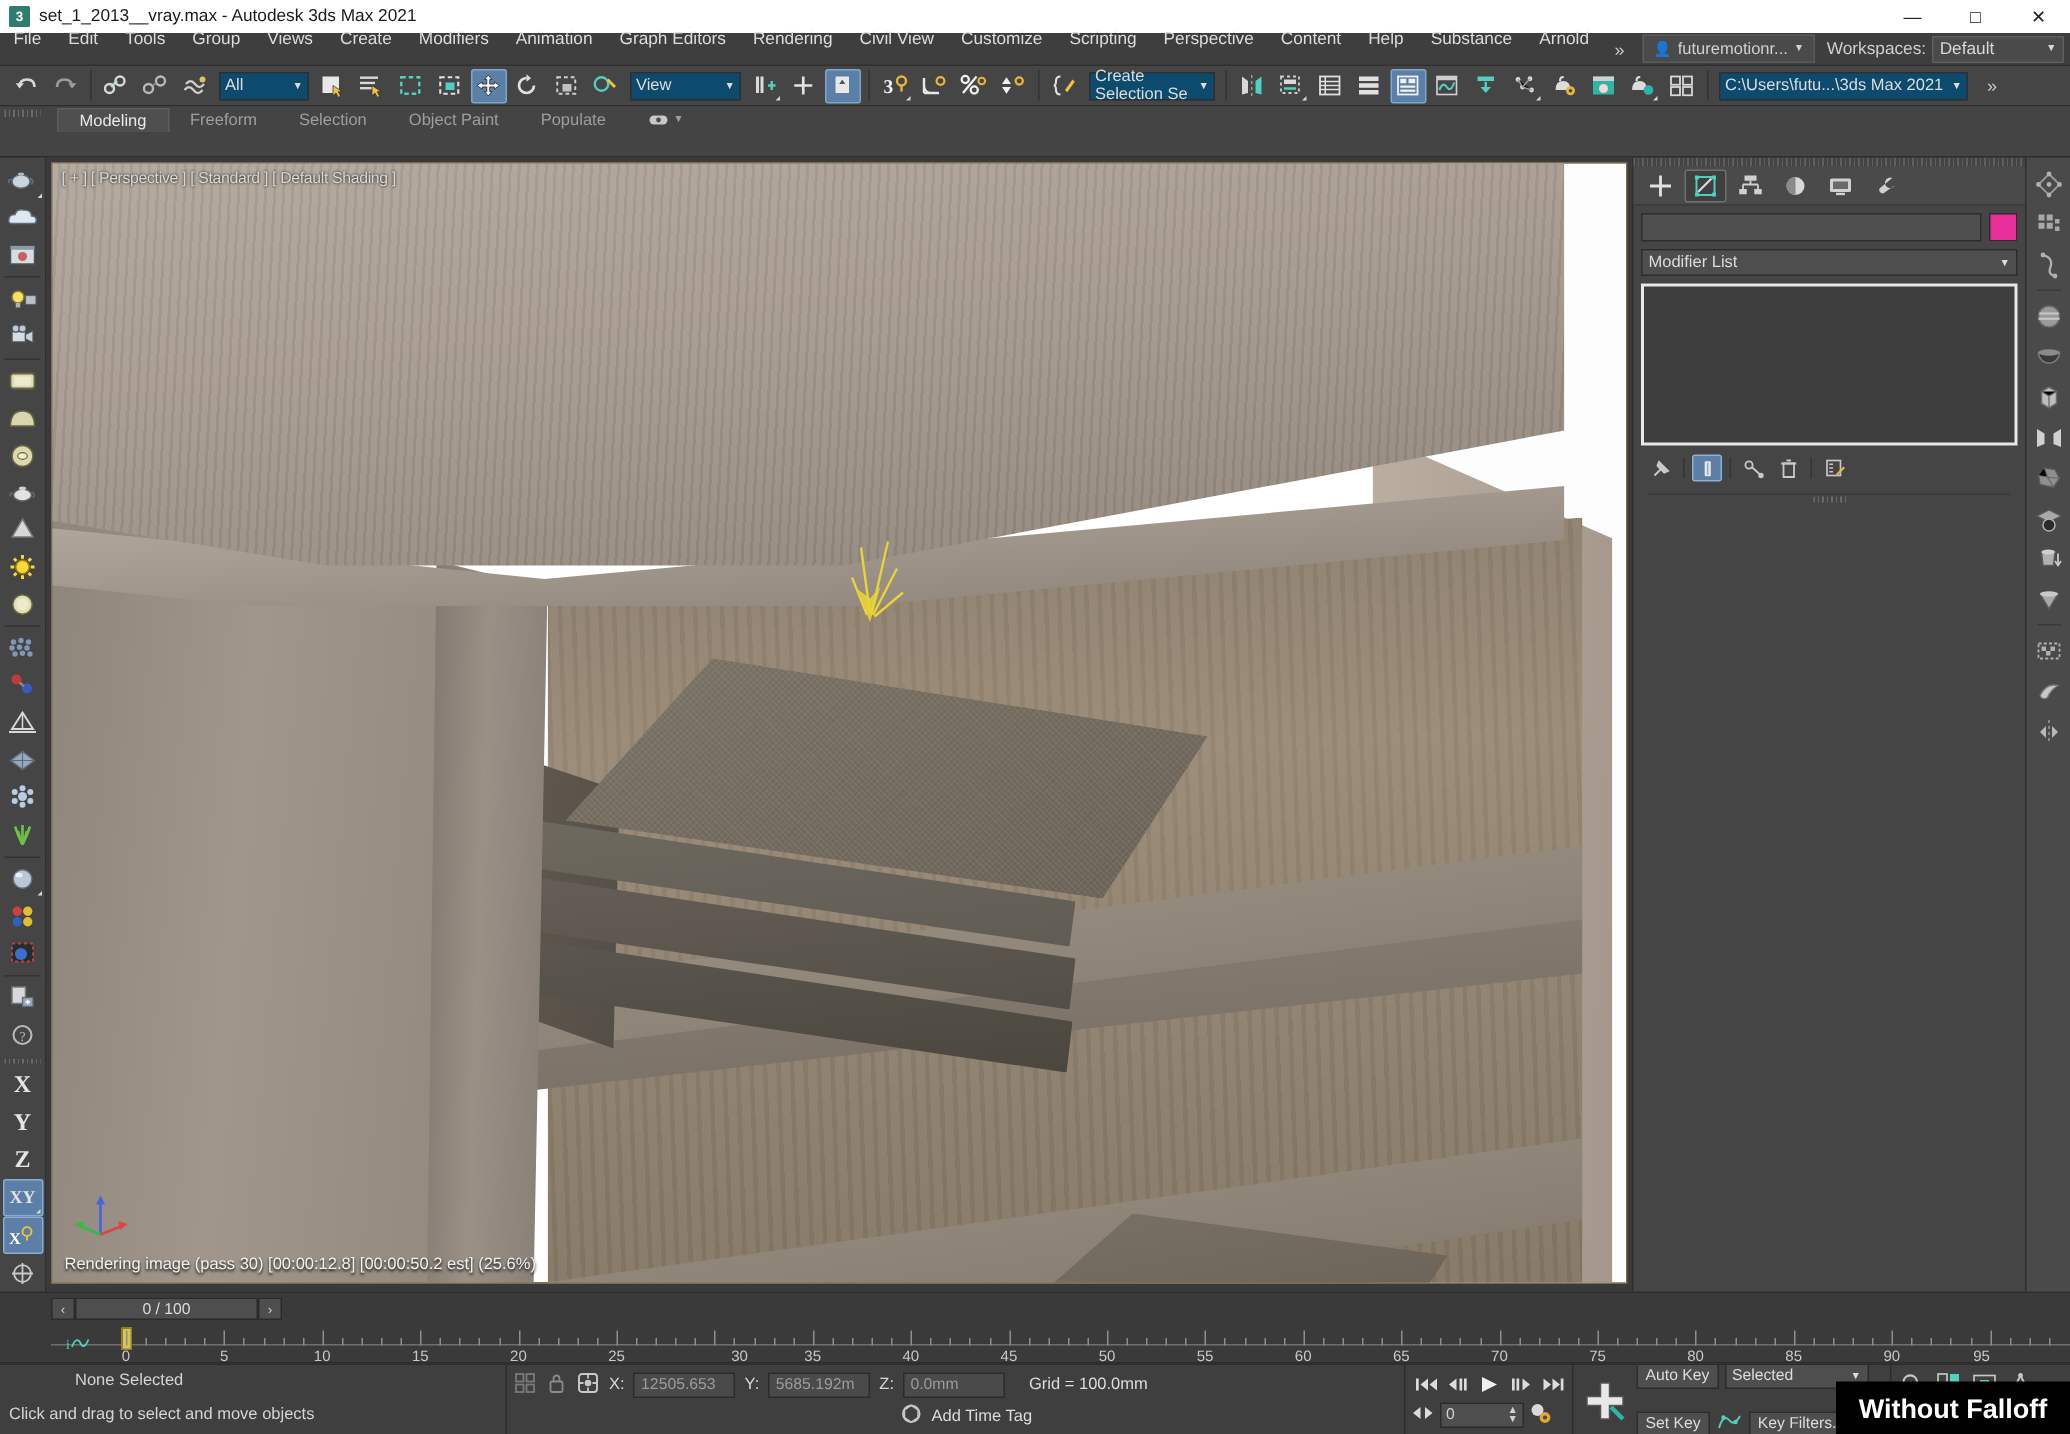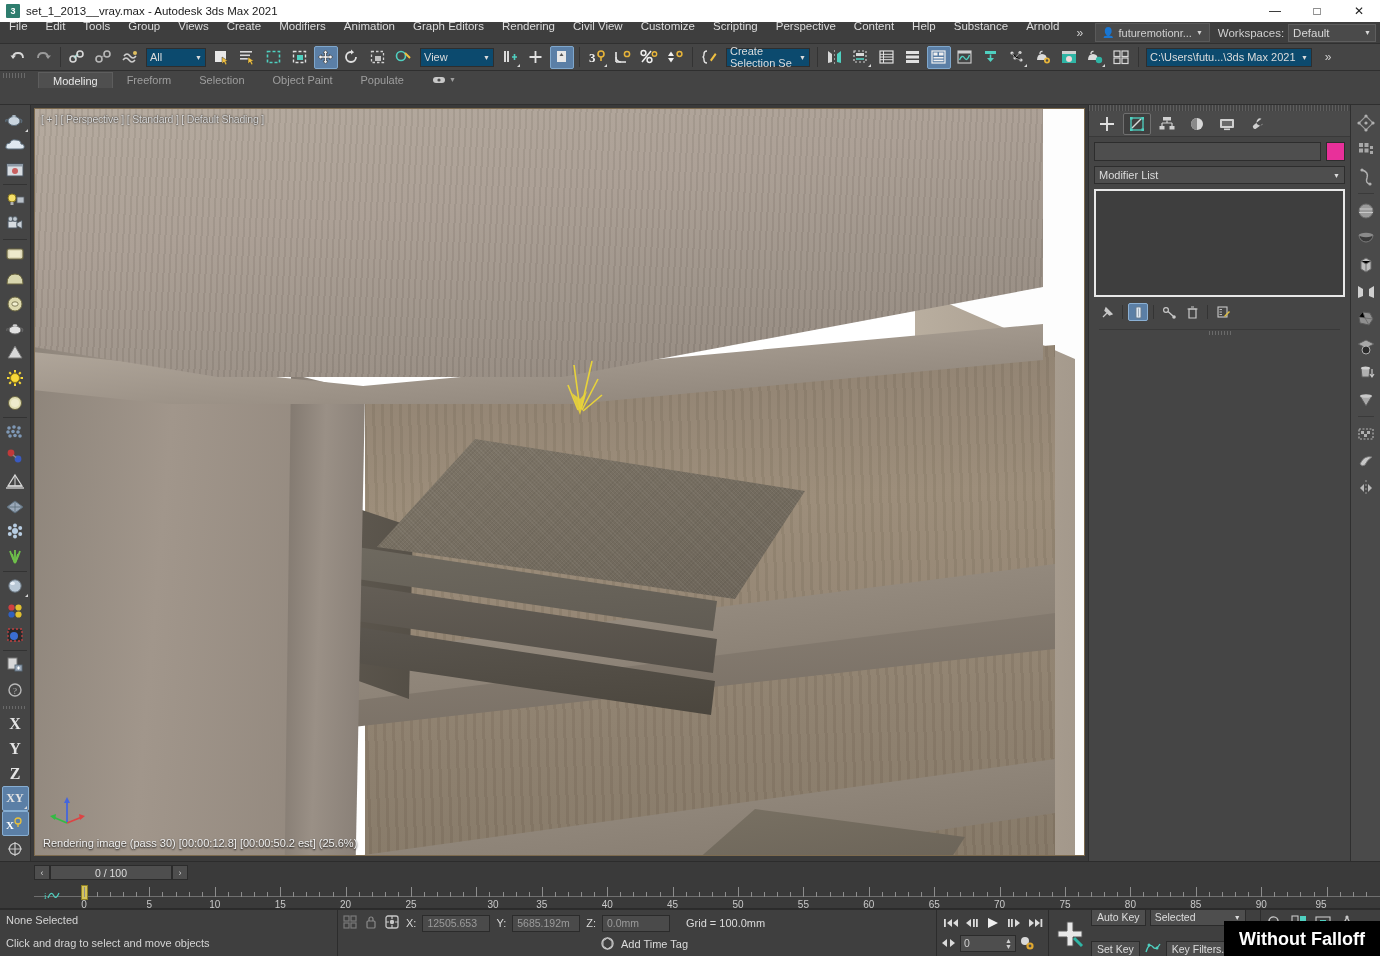--- a/index.html
+++ b/index.html
@@ -305,21 +305,21 @@
                  background: #d6c45a; border:1px solid #8f8025; }
   #curve-ico { position:absolute; bottom: 8px; left: 10px; }
 
   
   #statusbar { height: 48px; background:#3f3f3f; display:flex; border-top:1px solid #2c2c2c;}
   #listener { width: 248px; border-right:1px solid #2c2c2c; }
   #listener-top { height: 22px; background:#f2cdd3; border:1px solid #b08d92; margin: 2px 3px 1px 3px;}
   #listener-bot { height: 20px; background:#ffffff; border:1px solid #b0b0b0; margin: 0 3px 2px 3px;
                   font-family:"Liberation Mono", monospace; font-size:11px; color:#333; padding: 2px 4px;}
   #status-mid { width: 338px; border-right:1px solid #2c2c2c; padding: 4px 6px; }
-  #sel-status { font-size:11px; color:#d4d4d4; }
+  #sel-status { font-size:11px; color:#d4d4d4;margin-left:44px; }
   #prompt { font-size:11px; color:#d4d4d4; margin-top: 11px; }
   #coords { flex: 1; display:flex; flex-direction:column; padding: 2px 4px; }
   #coords-row1 { display:flex; align-items:center; gap: 6px; height: 22px; }
   #coords-row2 { display:flex; align-items:center; height: 20px; padding-left: 258px; gap:6px; }
   .coord-lab { font-size:11px; color:#d8d8d8; }
   .coord-field { width: 68px; height:17px; background:#4a4a4a; border:1px solid #2b2b2b;
                  font-size:10.5px; color:#9b9b9b; padding: 0 4px; line-height:15px;}
   #grid-txt { font-size:11px; color:#dcdcdc; margin-left: 10px; }
   #add-time-tag { font-size:11px; color:#dcdcdc; }
   #playback { width: 112px; border-left:1px solid #2c2c2c; display:flex; flex-direction:column;

